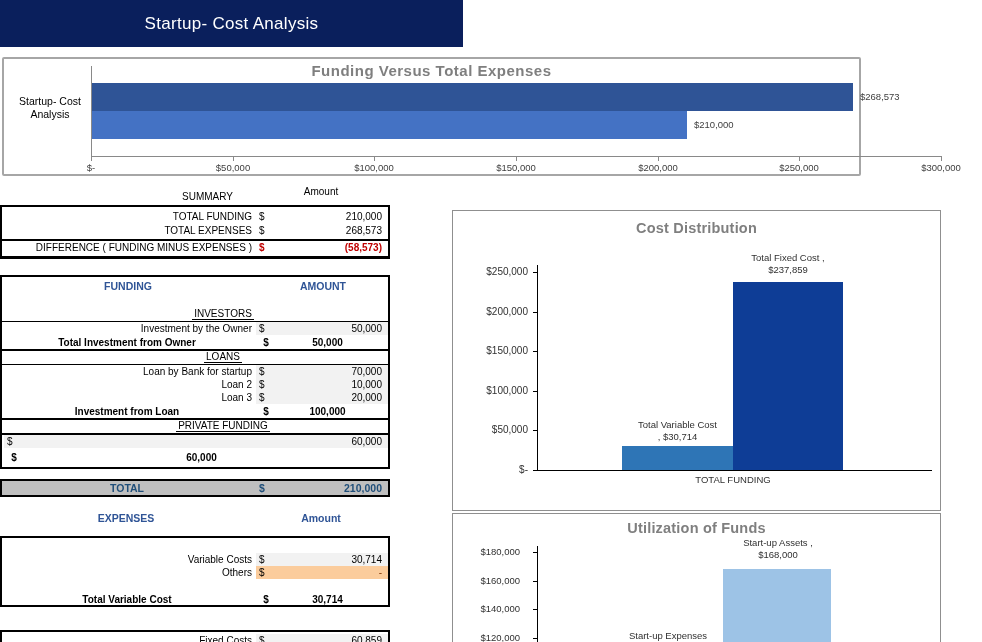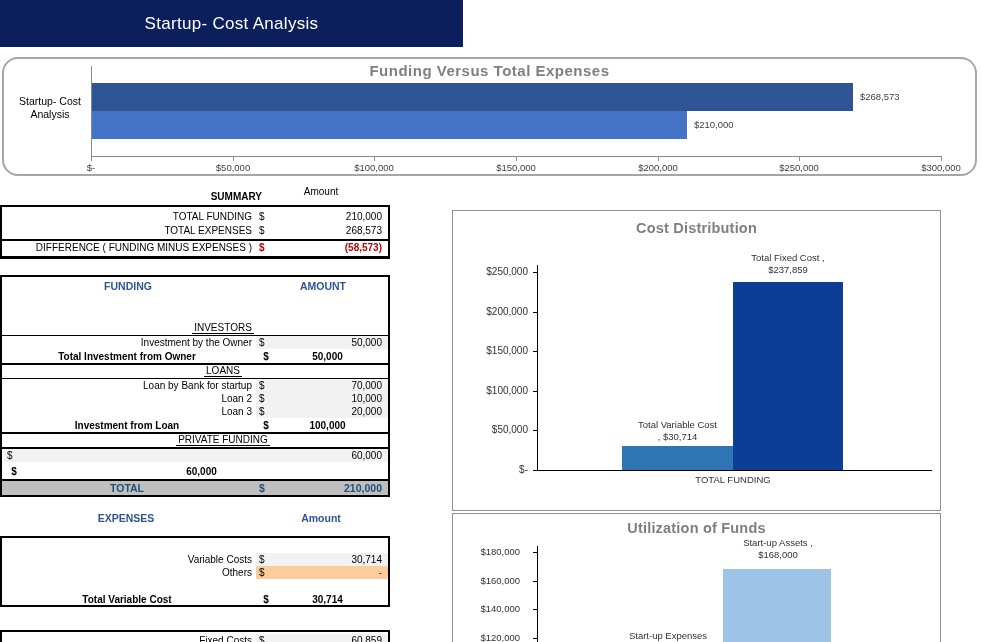--- a/index.html
+++ b/index.html
@@ -9,21 +9,21 @@
     -webkit-font-smoothing:antialiased;
   }
   
   #title-bar{
     position:absolute;left:0;top:0;width:463px;height:47px;
     display:flex;align-items:center;justify-content:center;
   }
   #title-bar .txt{color:#fff;font-size:17px;letter-spacing:.3px;}
   
   .panel{position:absolute;background:#fff;box-sizing:border-box;}
-  #top-chart{left:2px;top:57px;width:975px;height:119px;border:2px solid #a6a6a6;border-radius:16px;}
+  #top-chart{left:2px;top:57px;width:859px;height:119px;border:2px solid #a6a6a6;border-radius:2px;}
   #cost-chart{left:452px;top:210px;width:489px;height:301px;border:1px solid #8f8f8f;}
   #util-chart{left:452px;top:513px;width:489px;height:170px;border:1px solid #8f8f8f;border-bottom:none;}
   .chart-title{position:absolute;left:0;right:0;text-align:center;color:#7f7f7f;font-weight:bold;}
   #top-chart .chart-title{top:3px;font-size:15px;letter-spacing:.5px;}
   #cost-chart .chart-title{top:9px;font-size:14.5px;letter-spacing:.2px;}
   #util-chart .chart-title{top:6px;font-size:14.5px;letter-spacing:.2px;}
   .axis-line{position:absolute;background:#898989;}
   .axis-line.dark{background:#000;}
   .bar{position:absolute;}
   .bar-label{position:absolute;color:#404040;font-size:9.5px;white-space:nowrap;}
@@ -45,26 +45,26 @@
   .t-row.shaded .t-cellval{background:#f2f2f2;}
   .t-row.orange .t-cellval{background:#fbcc9c;}
   .t-row.orange .t-val{color:#843c0c;}
   .blue-h{color:#2f5496;font-weight:bold;font-size:10.5px;}
   .sec-title{margin-left:56px;text-align:center;height:13px;}
   .sec-title span{display:inline-block;border-bottom:1px solid #000;padding:0 2px;font-size:10px;}
   .hr1{border-top:1px solid #000;}
   .hr2{border-top:2px solid #000;}
   #summary-head{top:186px;height:16px;}
   #summary-head .amount{position:absolute;left:258px;top:0;width:126px;text-align:center;}
-  #summary-head .sumlab{position:absolute;right:128px;top:5px;font-weight:bold;}
+  #summary-head .sumlab{position:absolute;right:157px;top:5px;font-weight:normal;}
   #summary-box{top:205px;border:2px solid #000;padding:2px 0;}
   #diff-row{top:238px;height:21px;border-left:2px solid #000;border-right:2px solid #000;border-bottom:3px solid #000;display:flex;align-items:center;}
   #diff-row .t-cur,#diff-row .t-val{color:#c00000;font-weight:bold;}
   #funding-box{top:275px;border:2px solid #000;}
-  #funding-box .hdr{position:relative;height:20px;padding-top:19px;}
+  #funding-box .hdr{position:relative;height:20px;padding-top:5px;}
   #funding-box .hdr .c1{position:absolute;left:0;top:3px;width:252px;text-align:center;}
   #funding-box .hdr .c2{position:absolute;left:258px;top:3px;width:126px;text-align:center;}
   #total-row{top:479px;height:18px;background:#bfbfbf;border:2px solid #000;display:flex;align-items:center;}
   #total-row .t-label{text-align:center;font-weight:bold;color:#1f4e79;font-size:10.5px;}
   #total-row .t-cur,#total-row .t-val{font-weight:bold;color:#1f4e79;font-size:10.5px;}
   #expenses-head{top:509px;height:18px;position:absolute;}
   #expenses-head .c1{position:absolute;left:0;top:3px;width:252px;text-align:center;}
   #expenses-head .c2{position:absolute;left:258px;top:3px;width:126px;text-align:center;}
   #expenses-box{top:536px;border:2px solid #000;padding-top:15px;height:71px;box-sizing:border-box;}
   #expenses-box .spacer{height:13px;}

